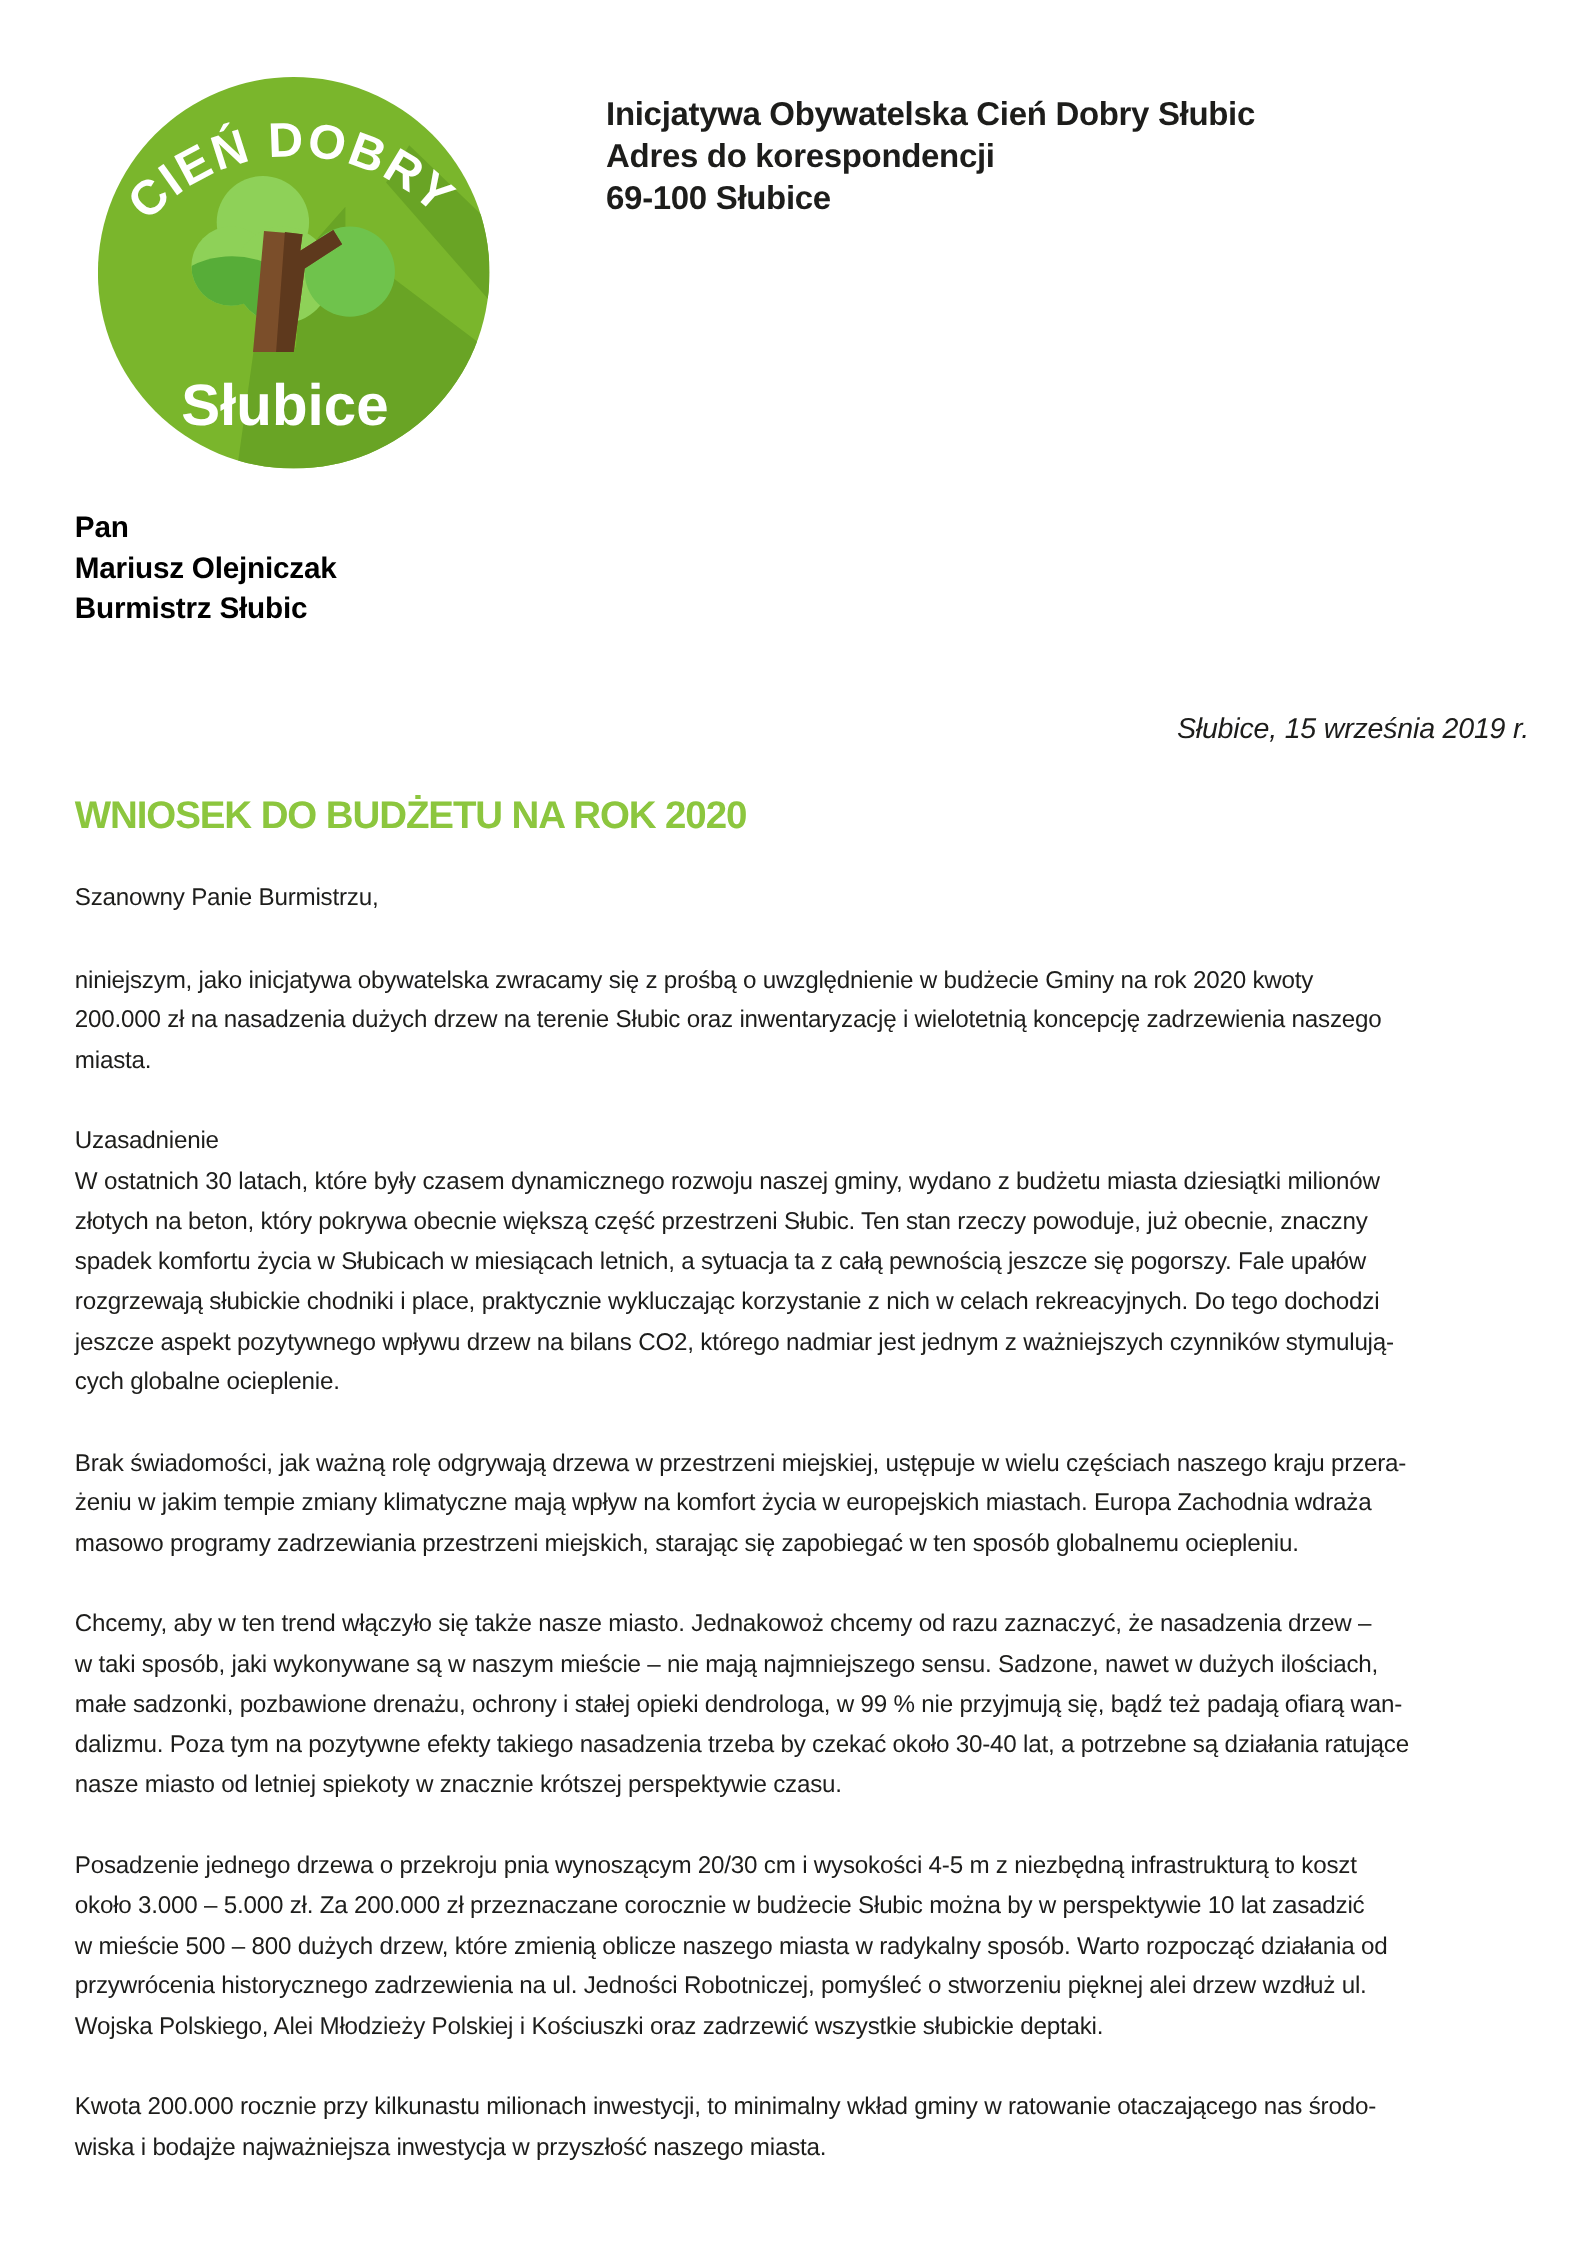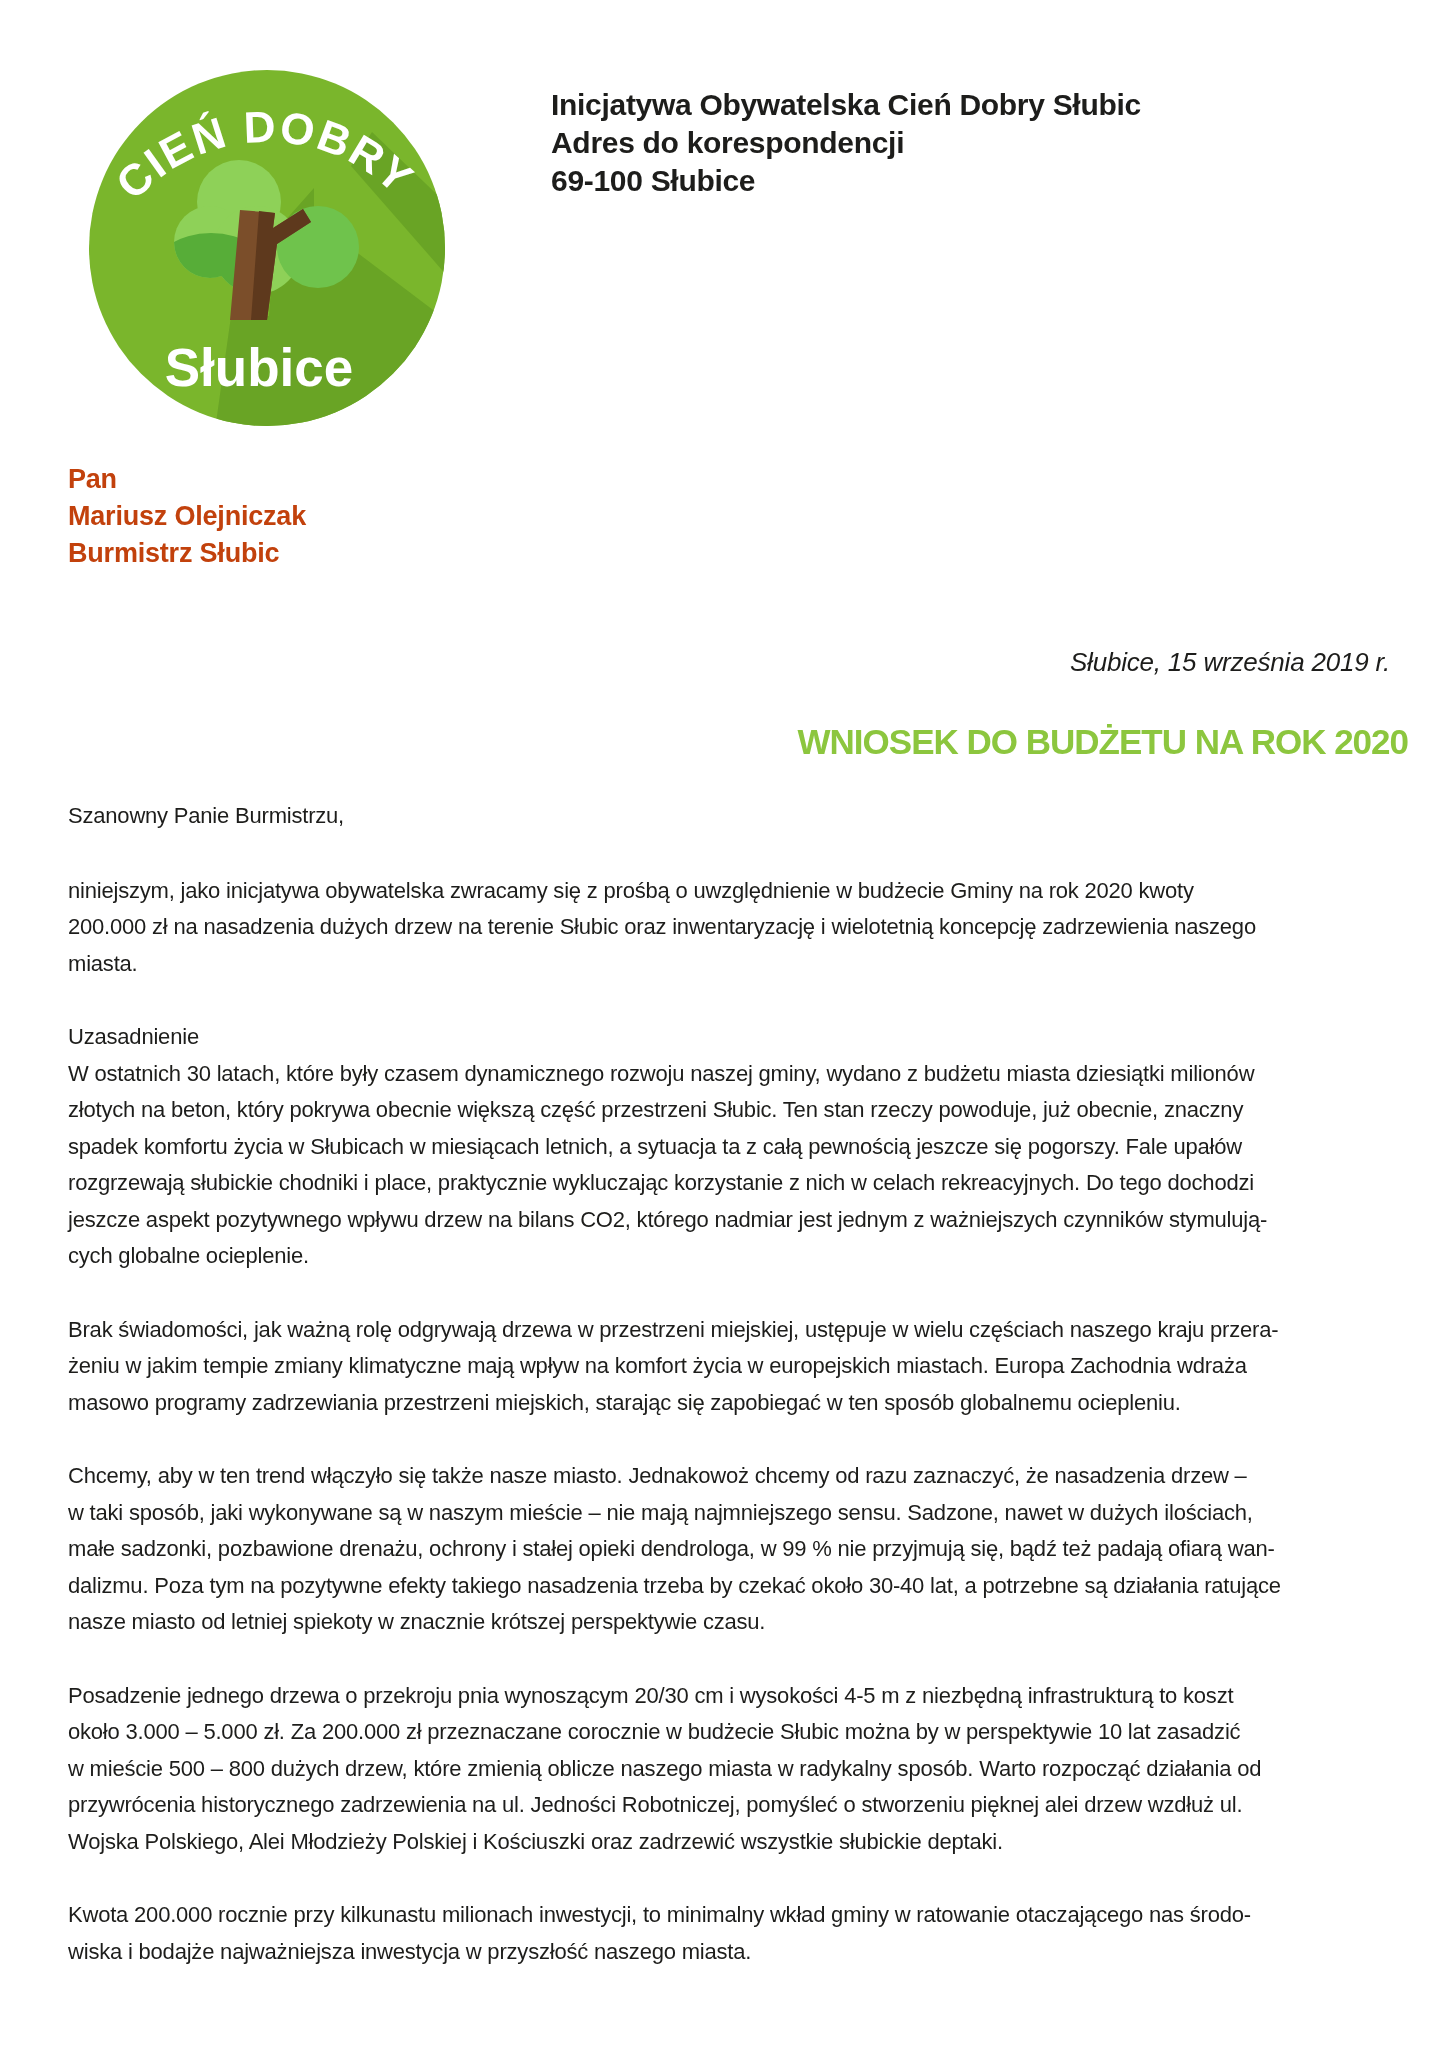--- a/index.html
+++ b/index.html
@@ -44,21 +44,21 @@
     color: #1d1d1b;
     letter-spacing: -0.3px;
   }
   .recipient {
     position: absolute;
     left: 68px;
     top: 461px;
     font-weight: bold;
     font-size: 27px;
     line-height: 37px;
-    color: #c2410c;
+    color: #000000;
     letter-spacing: -0.2px;
   }
   .dateline {
     position: absolute;
     top: 647px;
     right: 58px;
     font-size: 26px;
     color: #1d1d1b;
     letter-spacing: -0.2px;
     font-style: italic;
@@ -69,21 +69,20 @@
     top: 722px;
     width: 1340px;
   }
   .subject {
     margin: 0;
     font-size: 35px;
     line-height: 40px;
     font-weight: bold;
     letter-spacing: -1px;
     color: #8cc63e;
-    text-align: right;
   }
   .letter-body p {
     margin: 37px 0 0 0;
     font-size: 22px;
     line-height: 36.5px;
     letter-spacing: -0.2px;
     white-space: pre;
     color: #1d1d1b;
   }
   .letter-body p.salutation { margin-top: 36px; }

